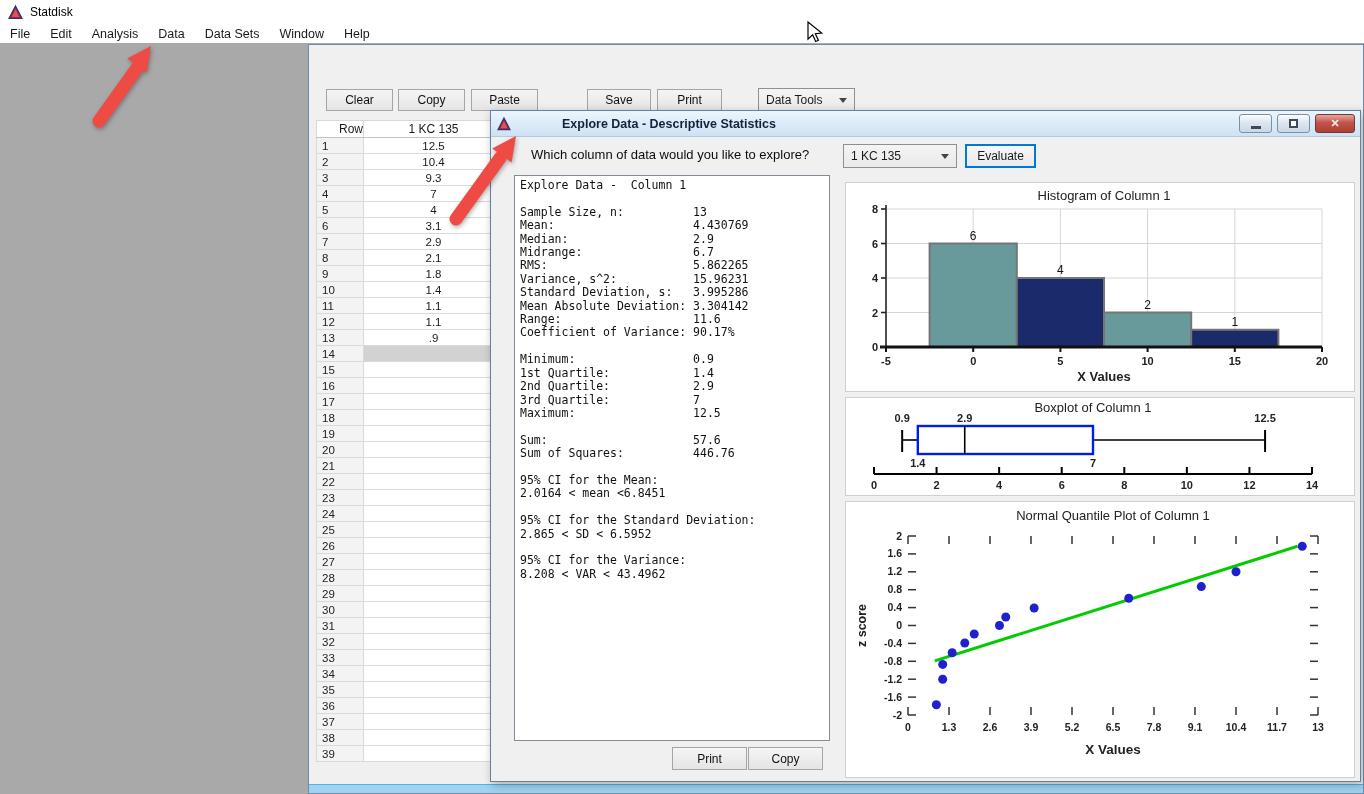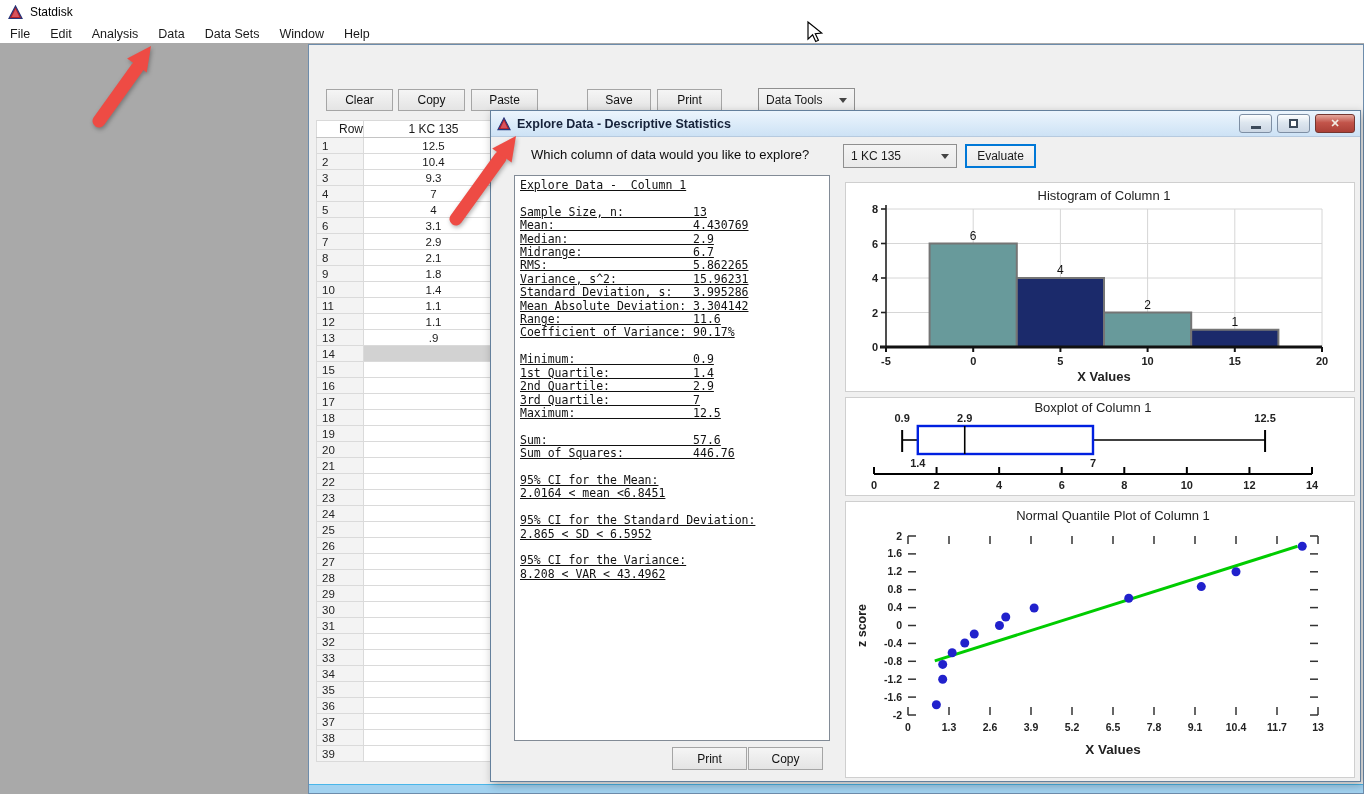--- a/index.html
+++ b/index.html
@@ -47,39 +47,39 @@
   .data-table td { height:16px; border:1px solid #dadada; font-size:11.5px; }
   .data-table td.rownum { background:#f3f3f3; text-align:left; padding-left:5px; color:#222; }
   .data-table td.val { text-align:center; background:#fff; }
   .data-table td.val.sel { background:#d2d2d2; }
   
   .dialog { position:absolute; left:490px; top:110px; width:871px; height:672px;
     background:#f0f0f0; border:1px solid #64809c; box-shadow:2px 3px 9px rgba(0,0,0,.28); }
   .dialog-titlebar { height:26px; background:linear-gradient(#ecf5fd,#cde2f5);
     display:flex; align-items:center; gap:6px; padding-left:6px;
     border-bottom:1px solid #b6cadf; }
-  .dialog-title { font-size:12.5px; font-weight:700; color:#16223a; }
+  .dialog-title { font-size:12.5px; font-weight:700; color:#16223a;margin-left:45px; }
   .win-controls { margin-left:auto; display:flex; gap:5px; padding-right:5px; }
   .ctrl { width:33px; height:19px; border:1px solid #7e8fa4; border-radius:3px;
     background:linear-gradient(#fdfefe,#dde6ef 45%,#ccd7e4);
     display:flex; align-items:center; justify-content:center; }
   .ctrl.close { width:40px; border-color:#743731;
     background:linear-gradient(#e5a89d,#c2544a 45%,#ab4037); color:#f2ece4;
     font-size:11px; font-weight:700; }
   .min-glyph { width:10px; height:3px; background:#3c4a5a; margin-top:8px; }
   .max-glyph { width:9px; height:9px; border:2px solid #3c4a5a; background:#fff; }
   .prompt { position:absolute; left:40px; top:36px; font-size:13px; color:#0c0c0c; }
   .combo-col { position:absolute; left:352px; top:33px; width:114px; height:24px; }
   .evaluate-btn { position:absolute; left:474px; top:33px; width:71px; height:24px;
     border:2px solid #0078d7; background:linear-gradient(#f7f7f7,#eaeaea);
     font-size:12px; display:flex; align-items:center; justify-content:center; }
   .stats-box { position:absolute; left:23px; top:64px; width:316px; height:566px;
     background:#fff; border:1px solid #828b96; overflow:hidden;
     font-family:"DejaVu Sans Mono", monospace; font-size:11.5px; line-height:13.4px;
-    white-space:pre; padding:3px 0 0 5px; color:#111;text-decoration:underline; }
+    white-space:pre; padding:3px 0 0 5px; color:#111; }
   .print-btn { left:181px; top:636px; width:75px; height:23px; }
   .copy-btn  { left:257px; top:636px; width:75px; height:23px; }
   .charts-col { position:absolute; left:354px; top:71px; width:510px; }
   .chart-panel { background:#fff; border:1px solid #cfcfcf; margin-bottom:5px; }
   .chart-panel svg { display:block; }
   
   .ct-title { font-size:13px; fill:#222; }
   .ct-tick  { font-size:11px; font-weight:600; fill:#222; }
   .ct-lab   { font-size:13px; font-weight:600; fill:#222; }
   .ct-val   { font-size:12px; fill:#111; }

